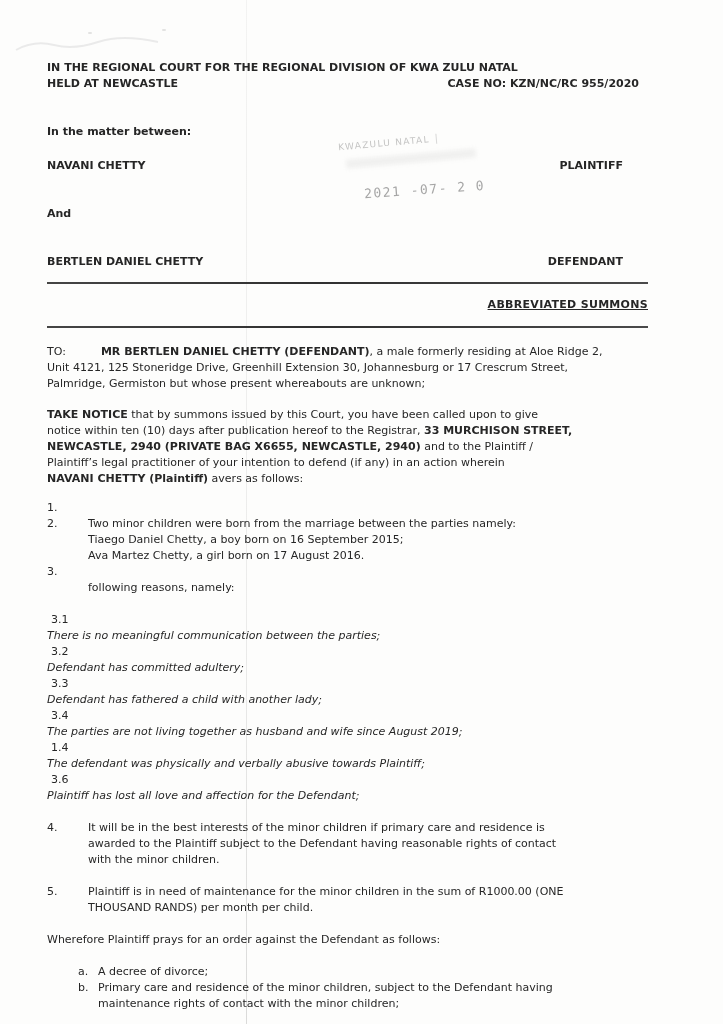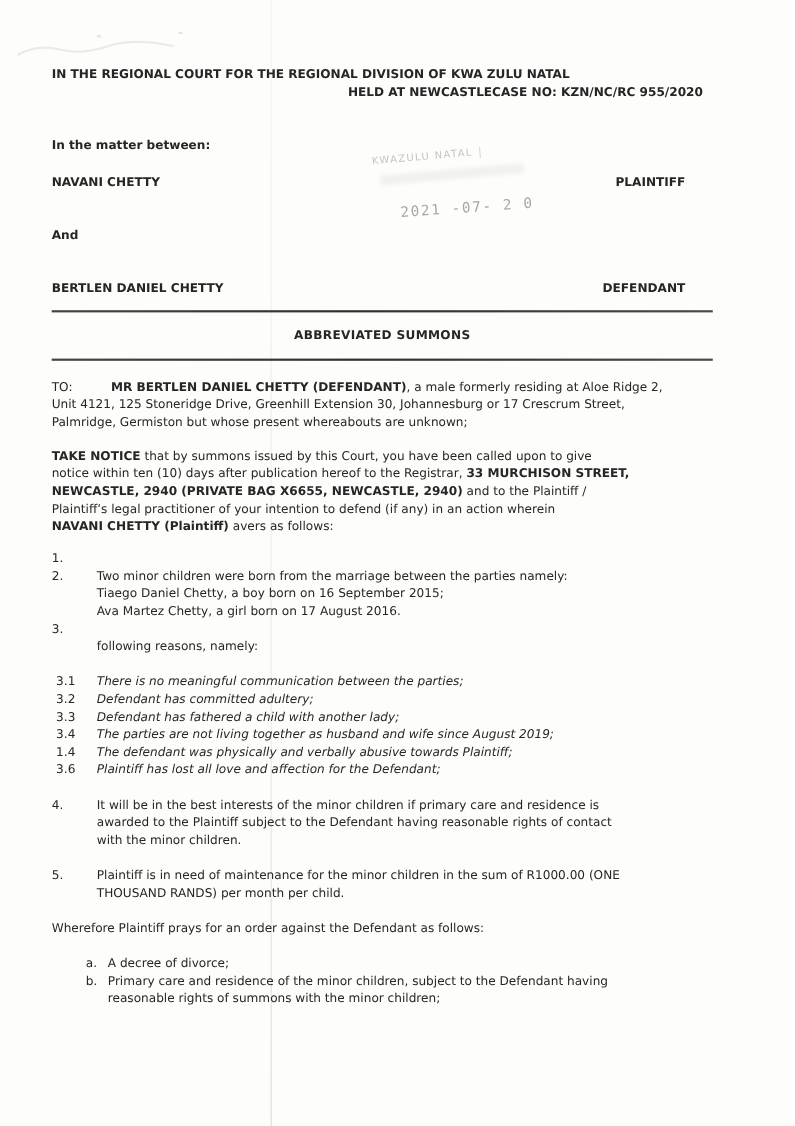--- a/index.html
+++ b/index.html
@@ -3,30 +3,30 @@
 <meta charset="utf-8">
 <style>
   html,body{margin:0;padding:0;background:#ffffff;}
   .page{
     position:relative;width:723px;height:1024px;background:#fdfdfc;
     overflow:hidden;font-family:"DejaVu Sans",sans-serif;color:#262626;
   }
   .content{position:absolute;left:47px;top:60px;width:614px;font-size:11px;line-height:16px;}
   .b{font-weight:700;}
   .hdr{font-weight:700;white-space:nowrap;}
-  .case-row{display:flex;justify-content:flex-end;width:592px;font-weight:700;}
+  .case-row{display:flex;justify-content:space-between;width:592px;font-weight:700;}
   .party-row{display:flex;justify-content:space-between;width:576px;font-weight:700;}
   .rule{width:601px;height:2px;background:linear-gradient(90deg,#454545 0%,#303030 45%,#4a4a4a 100%);}
-  .doc-title{width:601px;text-align:center;font-weight:700;letter-spacing:.3px;}
+  .doc-title{width:601px;text-align:right;font-weight:700;letter-spacing:.3px;text-decoration:underline;}
   .rich{white-space:nowrap;}
   .mt12{margin-top:12px}.mt13{margin-top:13px}.mt14{margin-top:32px}
   .mt15{margin-top:15px}.mt16{margin-top:16px}.mt18{margin-top:18px}
   .claim{display:flex;}
   .claim .num{width:41px;flex:none;}
-  .reason{display:flex;}
+  .reason{display:flex;flex-direction:column;}
   .reason .num{width:37px;flex:none;padding-left:4px;}
   .reason .txt{white-space:nowrap;font-style:italic;}
   .prayers{margin-left:31px;}
   .prayer{display:flex;}
   .prayer .letter{width:20px;flex:none;}
   sup{font-size:7.5px;vertical-align:super;line-height:0;}
   
   .fold-line{position:absolute;left:246px;top:0;bottom:0;width:1px;
     background:linear-gradient(to bottom,rgba(80,80,80,.06),rgba(80,80,80,.10) 60%,rgba(80,80,80,.20));}
   .stamp-faint{
@@ -145,18 +145,18 @@
 
     <div class="mt16">Wherefore Plaintiff prays for an order against the Defendant as follows:</div>
 
     <div class="prayers mt16">
       <div class="prayer">
         <span class="letter">a.</span>
         <span class="rich"><span>A decree of divorce;</span></span>
       </div>
       <div class="prayer">
         <span class="letter">b.</span>
-        <span class="rich"><span>Primary care and residence of the minor children, subject to the Defendant having</span><br><span>reasonable rights of summons with the minor children;</span></span>
+        <span class="rich"><span>Primary care and residence of the minor children, subject to the Defendant having</span><br><span>maintenance rights of contact with the minor children;</span></span>
       </div>
     </div>
 
   </div>
 </div>
 
 </body></html>

